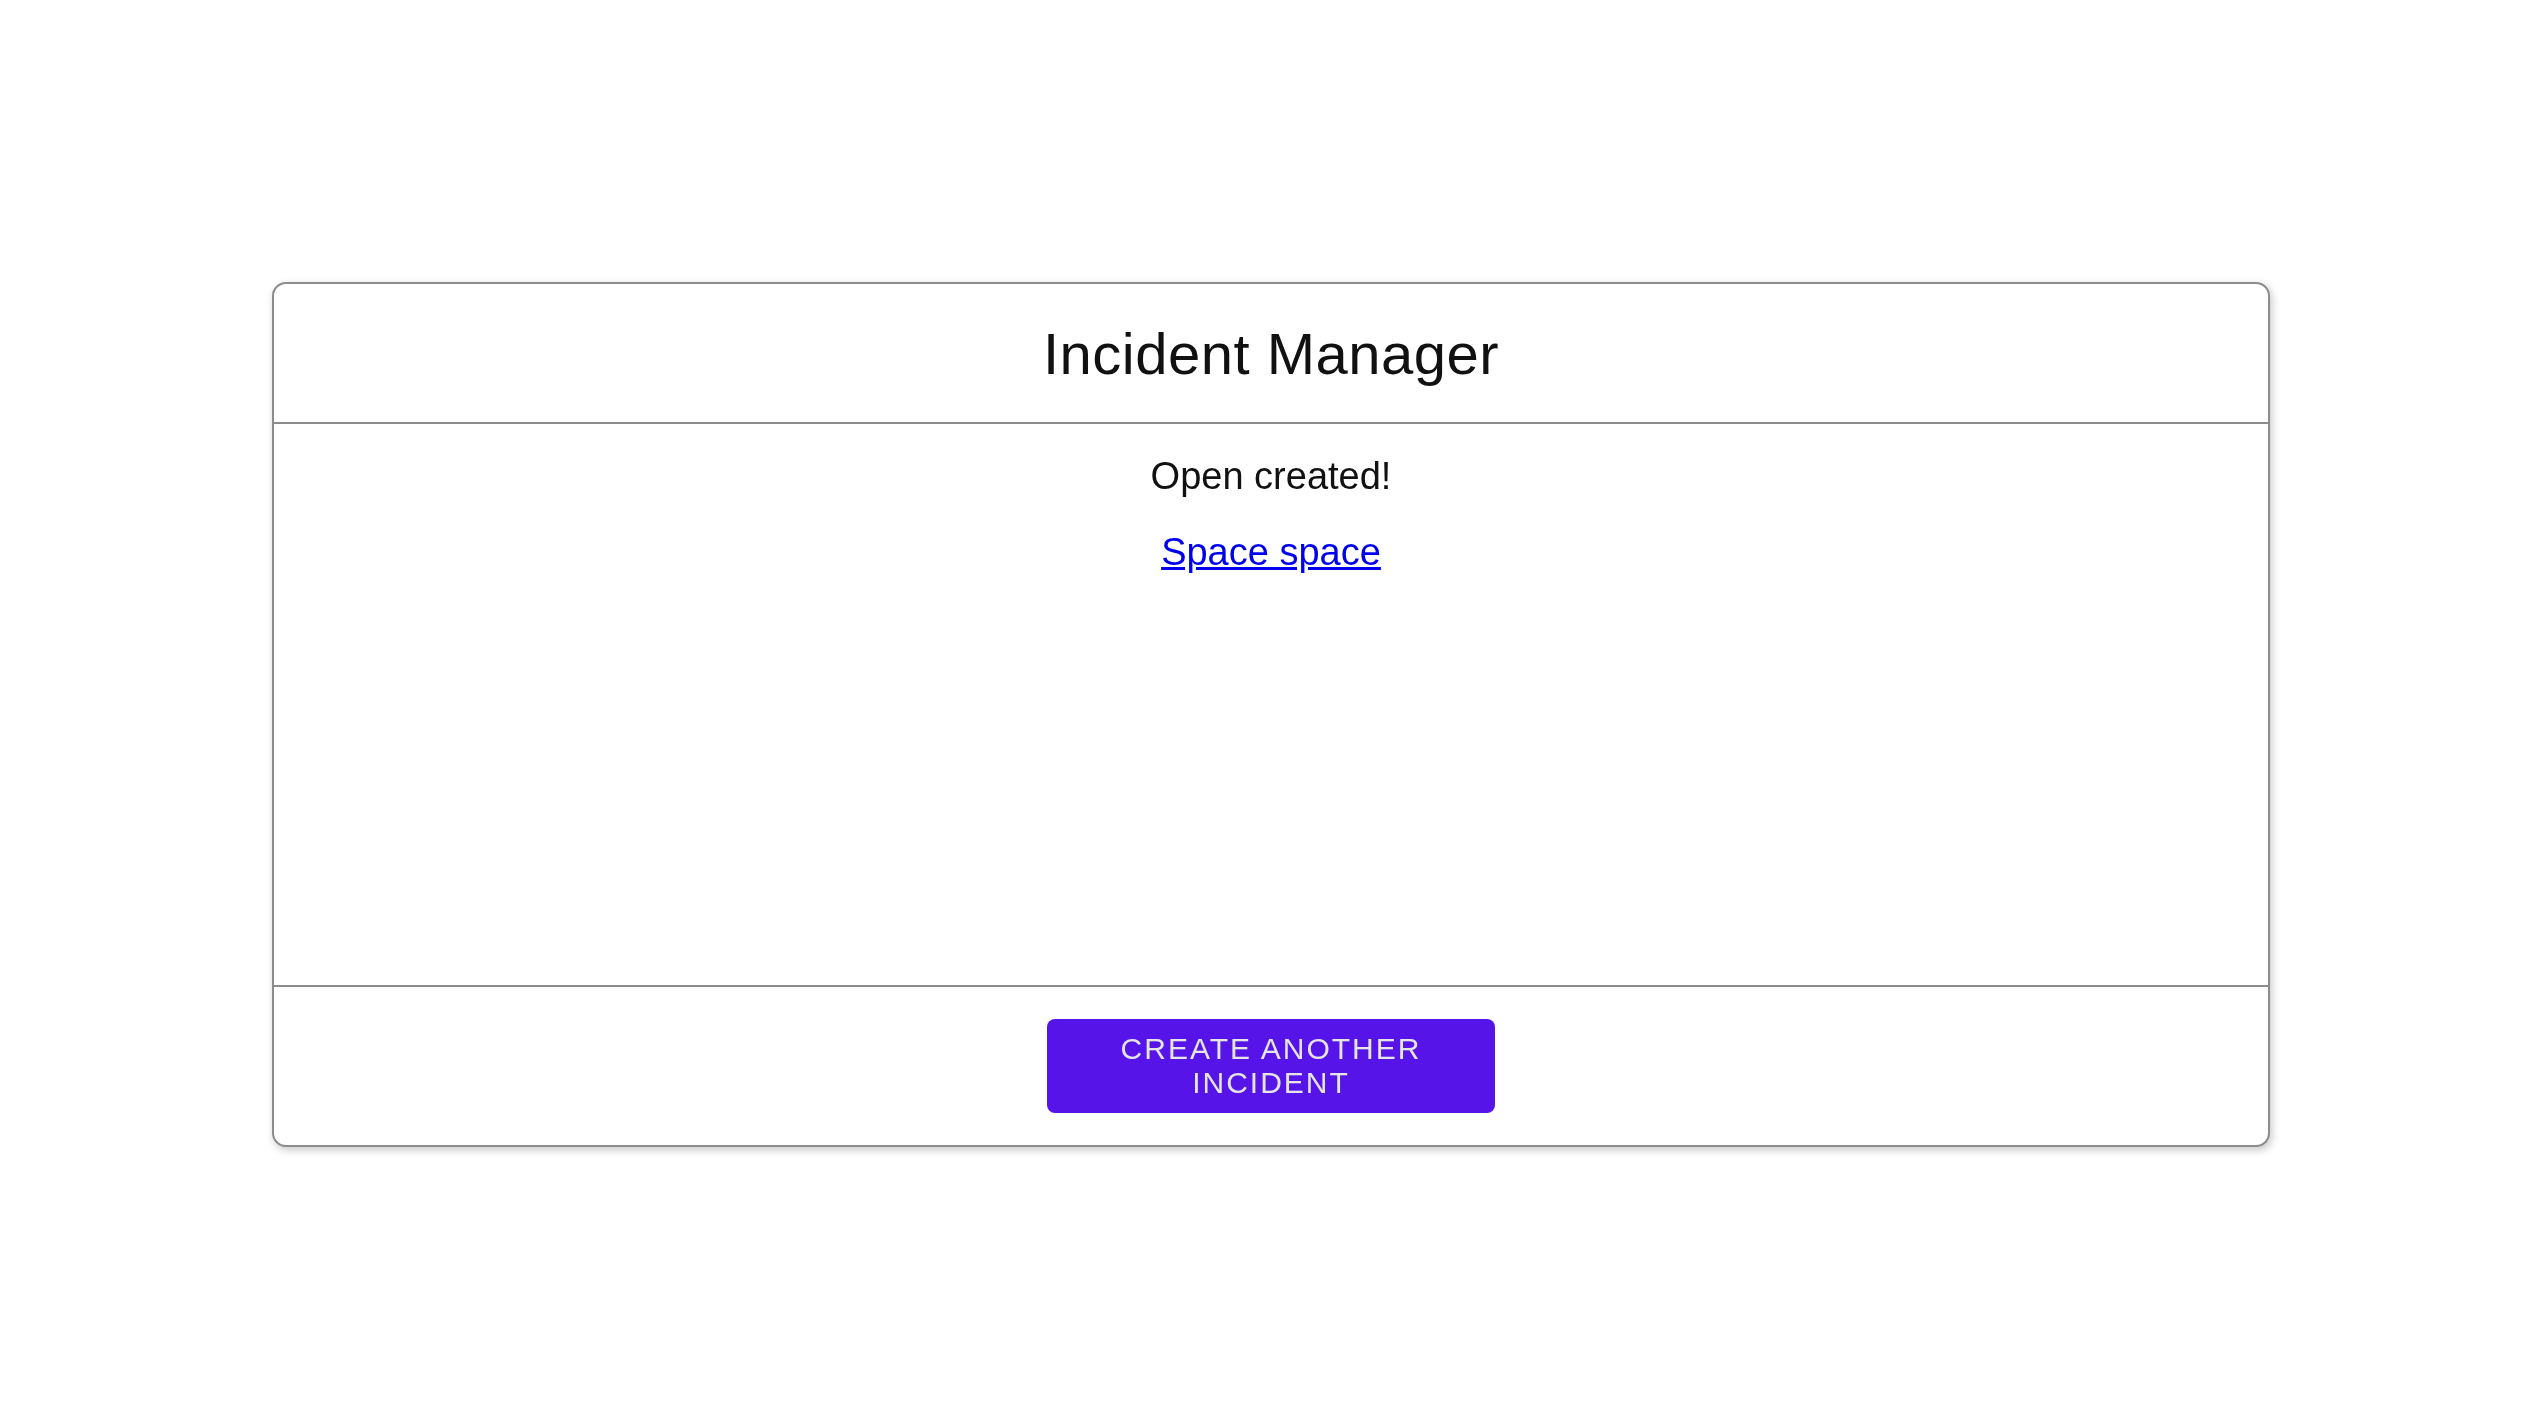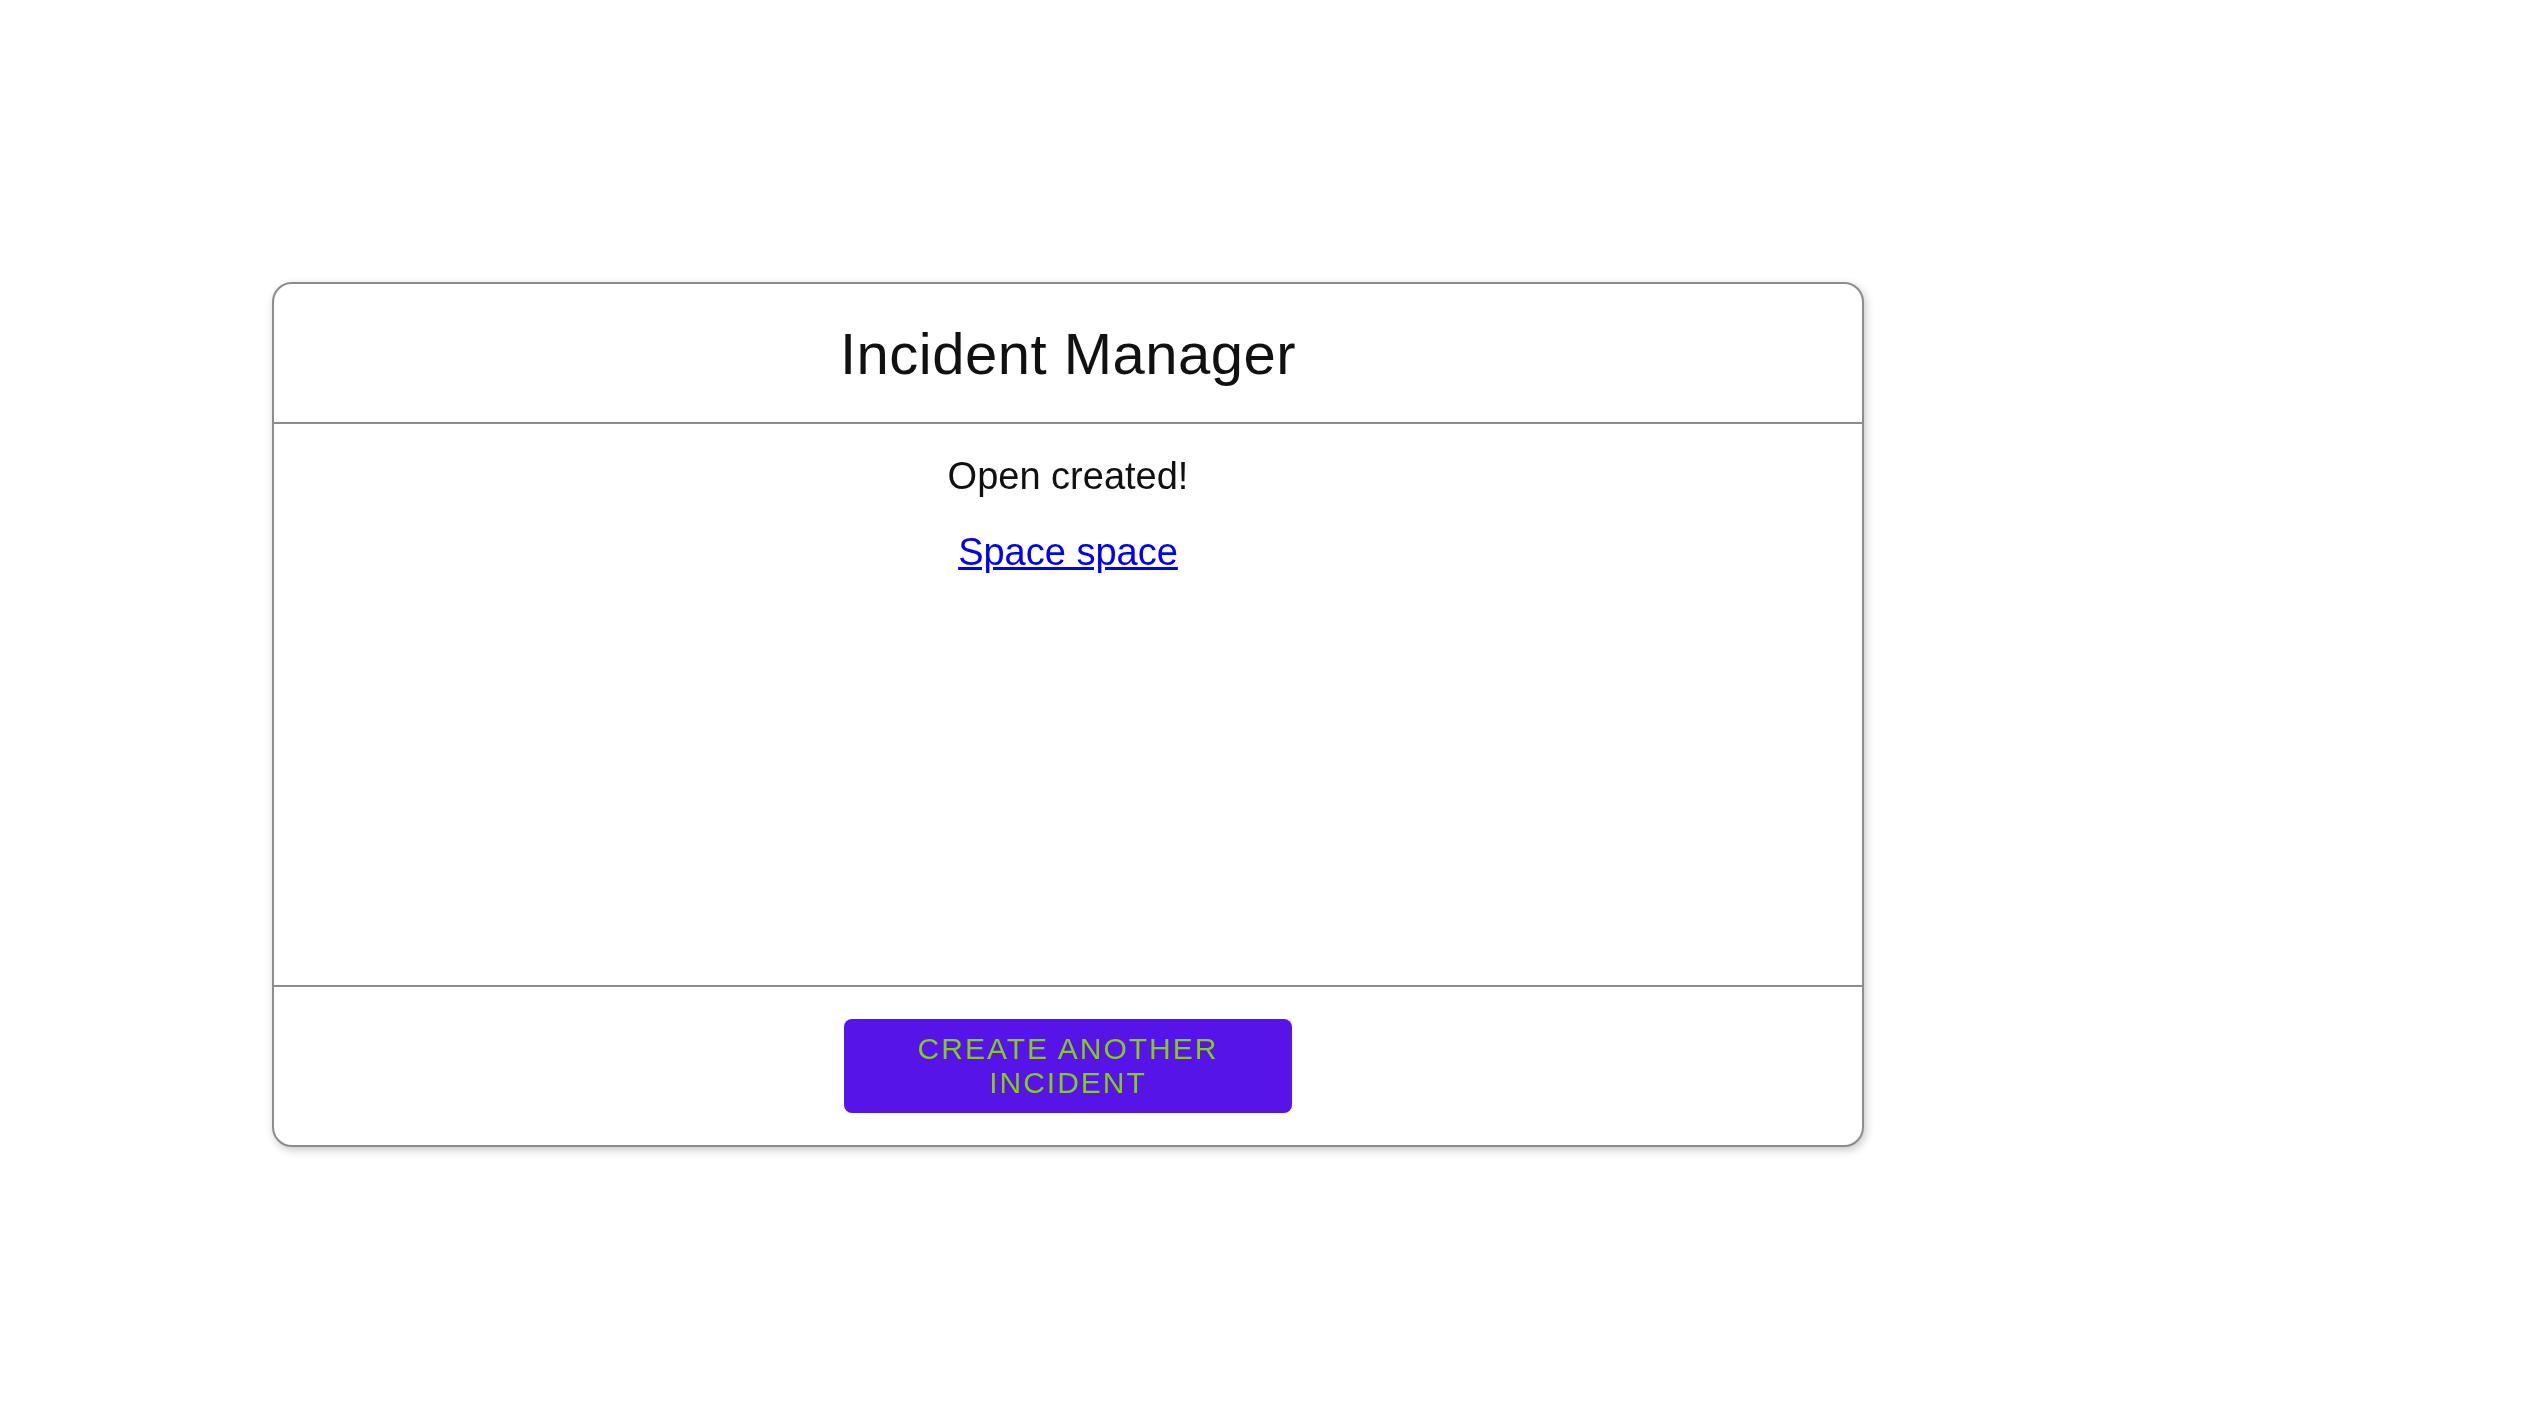--- a/index.html
+++ b/index.html
@@ -23,26 +23,26 @@
     position: relative;
     width: 2546px;
     height: 1427px;
     background: #ffffff;
   }
 
   .card {
     position: absolute;
     left: 272px;
     top: 282px;
-    width: 1592px;
+    width: 1998px;
     height: 865px;
     box-sizing: border-box;
     background: #ffffff;
     border: 2px solid var(--border);
-    border-radius: 20px;
+    border-radius: 14px;
     box-shadow: 2px 3px 9px rgba(0,0,0,0.22);
     display: flex;
     flex-direction: column;
   }
 
   .card-header {
     box-sizing: border-box;
     height: 140px;
     flex: 0 0 140px;
     border-bottom: 2px solid var(--border);
@@ -90,21 +90,21 @@
     border-top: 2px solid var(--border);
     display: flex;
     align-items: center;
     justify-content: center;
   }
 
   .primary-button {
     width: 448px;
     height: 94px;
     background: var(--primary);
-    color: #84cc16;
+    color: #e5e5e5;
     border: none;
     border-radius: 8px;
     font-family: "Liberation Sans", sans-serif;
     font-size: 30px;
     font-weight: 500;
     letter-spacing: 2px;
     text-transform: uppercase;
     cursor: pointer;
     display: flex;
     align-items: center;

